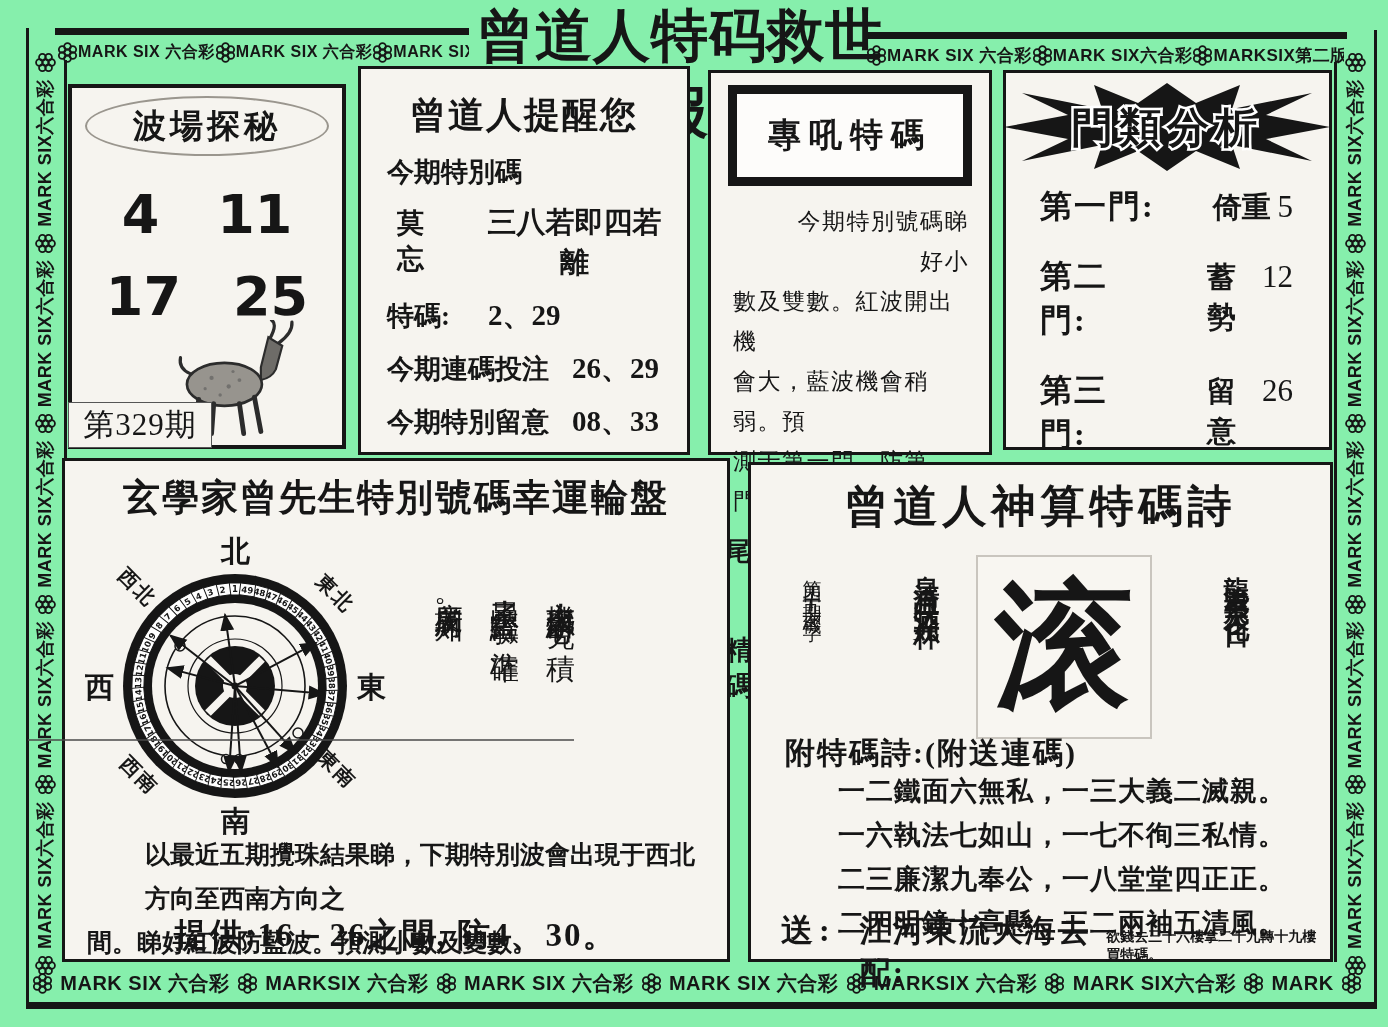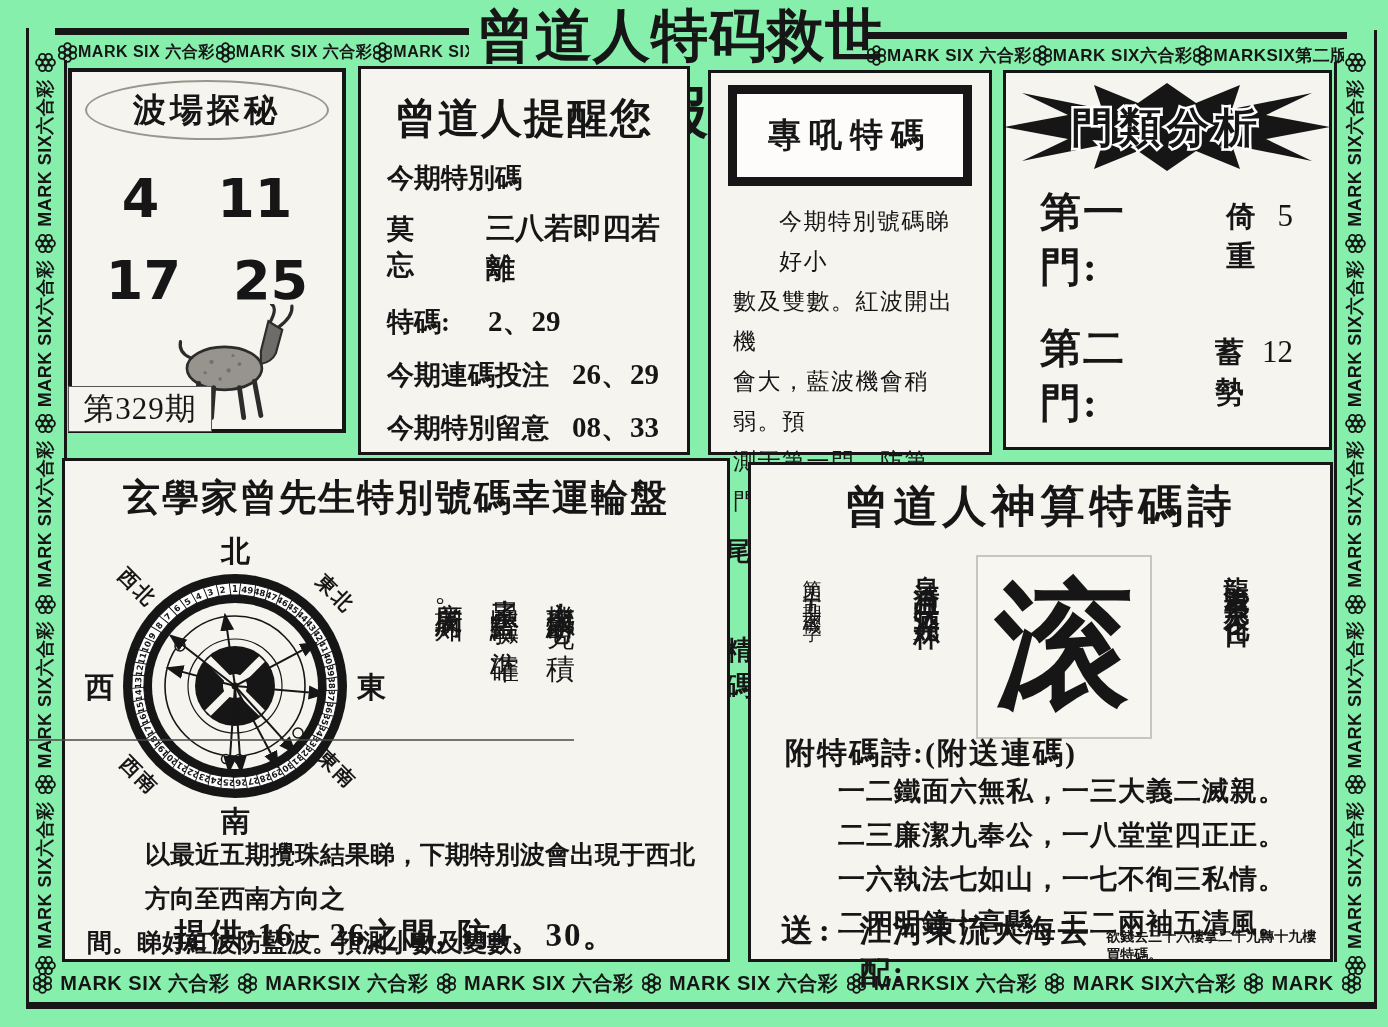--- a/index.html
+++ b/index.html
@@ -27,45 +27,45 @@
   .hei{font-family:"DejaVu Sans","Liberation Sans",sans-serif;font-weight:800;}
   
   .ellipse{margin:8px auto 0;width:240px;height:56px;border:2px solid #9a968e;border-radius:50%;
            display:flex;align-items:center;justify-content:center;font-size:33px;font-weight:bold;letter-spacing:4px;}
   .numrow{display:flex;justify-content:center;gap:58px;font-family:"DejaVu Sans",sans-serif;
           font-size:54px;font-weight:600;line-height:1;}
   .issue-label{position:absolute;left:-4px;top:314px;width:142px;height:44px;background:#f6f4ef;
           border:1.5px solid #555;display:flex;align-items:center;justify-content:center;
           font-size:31px;letter-spacing:1px;}
   
-  .r-title{margin-top:22px;text-align:center;font-size:41px;letter-spacing:2px;}
-  .rrows{padding:14px 24px 0 26px;}
+  .r-title{margin-top:22px;text-align:center;font-size:36px;letter-spacing:2px;}
+  .rrows{padding:14px 24px 0 26px;text-align:center;}
   .rrow{display:flex;align-items:baseline;margin-bottom:13px;font-size:27px;font-weight:bold;}
   .rrow .val{font-weight:bold;font-size:29px;}
   .r2 .val{margin-left:52px;}
   .r3 .val{margin-left:38px;}
   .r4 .val,.r5 .val{margin-left:auto;margin-right:4px;}
   .r6 .icons{margin-left:auto;margin-right:36px;display:flex;gap:40px;align-items:center;}
   .r7 .val{margin-left:150px;font-size:36px;transform:rotate(-4deg);}
   
   .shout-title{margin:12px auto 0;width:226px;border:9px solid #161616;padding:19px 0;text-align:center;
           font-size:33px;font-weight:bold;letter-spacing:8px;background:#fdfcfa;}
   .shout-par{padding:16px 20px 0 22px;font-size:23px;line-height:40px;letter-spacing:1.5px;}
-  .shout-par .ln1{padding-left:46px;}
+  .shout-par .ln1{padding-left:46px;text-align:right;}
   .tailrow{display:flex;padding:12px 0 0 14px;align-items:flex-start;}
   .taillabel{font-size:26px;font-weight:bold;}
   .tailvals{margin-left:26px;font-size:27px;}
   .tailvals .tv{display:flex;gap:20px;margin-bottom:4px;font-weight:bold;}
   .selrow{display:flex;align-items:baseline;padding:16px 0 0 14px;font-weight:bold;}
   .selrow .lab{font-size:27px;}
   .selrow .val{font-size:29px;margin-left:22px;letter-spacing:1px;}
   
   .crows{margin-top:6px;}
   .crow{display:flex;align-items:baseline;padding:0 36px 0 34px;margin-bottom:26px;}
-  .crow .nm{font-size:41px;font-weight:bold;letter-spacing:2px;}
+  .crow .nm{font-size:32px;font-weight:bold;letter-spacing:2px;}
   .crow .lb{font-size:29px;font-weight:bold;margin-left:58px;}
   .crow .vl2{font-size:31px;margin-left:auto;}
   
   .w-title{margin-top:12px;text-align:center;font-size:37px;font-weight:900;letter-spacing:2px;}
   .wheel-wrap{position:absolute;left:20px;top:75px;width:300px;height:300px;}
   .compass{position:absolute;font-weight:bold;font-size:29px;}
   .cdiag{font-size:20px;font-weight:bold;position:absolute;transform:rotate(45deg);letter-spacing:2px;}
   .vcols{position:absolute;left:356px;top:118px;height:264px;writing-mode:vertical-rl;
          font-size:29px;line-height:56px;letter-spacing:3px;}
   .w-par{position:absolute;left:22px;top:372px;width:624px;font-size:25px;line-height:44px;font-weight:bold;}
@@ -414,21 +414,21 @@
           <circle cx="6.5" cy="9.2" r="4.2"></circle>
           <circle cx="19.5" cy="9.2" r="4.2"></circle>
           <circle cx="6.5" cy="16.8" r="4.2"></circle>
           <circle cx="19.5" cy="16.8" r="4.2"></circle>
         </g>
       </svg>
     </div>
 
   <h1 class="main-title">曾道人特码救世报</h1>
 
-  <div class="box" style="left:68px;top:68px;width:278px;height:365px;border-width:4px;">
+  <div class="box" style="left:68px;top:84px;width:278px;height:365px;border-width:4px;">
     <div class="ellipse">波場探秘</div>
     <div class="numrow" style="margin-top:32px;">
       <span>4</span>
       <span>11</span>
     </div>
     <div class="numrow" style="margin-top:28px;gap:52px;">
       <span>17</span>
       <span>25</span>
     </div>
     <svg viewBox="0 0 140 110" width="150" height="118" style="position:absolute;left:86px;top:232px;">
@@ -818,22 +818,22 @@
     <div class="p-title">曾道人神算特碼詩</div>
     <div class="vcol" style="left:48px;top:100px;height:200px;font-size:19px;letter-spacing:6px;">第四十五期玄機字</div>
     <div class="vcol" style="left:158px;top:90px;height:250px;font-size:26px;font-weight:bold;">泉清月映酒光杯</div>
     <div class="bigchar-box">
       <span class="bigchar">滚</span>
     </div>
     <div class="vcol" style="left:468px;top:90px;height:250px;font-size:26px;font-weight:bold;">龍滾雲飛天化日</div>
     <div class="p-sub kai">附特碼詩:(附送連碼)</div>
     <div class="poems">
       <div class="poemline kai">一二鐵面六無私，一三大義二滅親。</div>
+      <div class="poemline kai">一六執法七如山，一七不徇三私情。</div>
       <div class="poemline kai">二三廉潔九奉公，一八堂堂四正正。</div>
-      <div class="poemline kai">一六執法七如山，一七不徇三私情。</div>
       <div class="poemline kai">二四明鏡十高懸，三二兩袖五清風。</div>
     </div>
     <div class="sendrow">
       <span class="send-lab kai">送:</span>
       <span class="send-txt">江河東流大海去配:</span>
       <span class="send-note kai">欲錢去三十六樓拿二十九轉十九樓買特碼。</span>
     </div>
   </div>
 
   <div class="artifact"></div>

